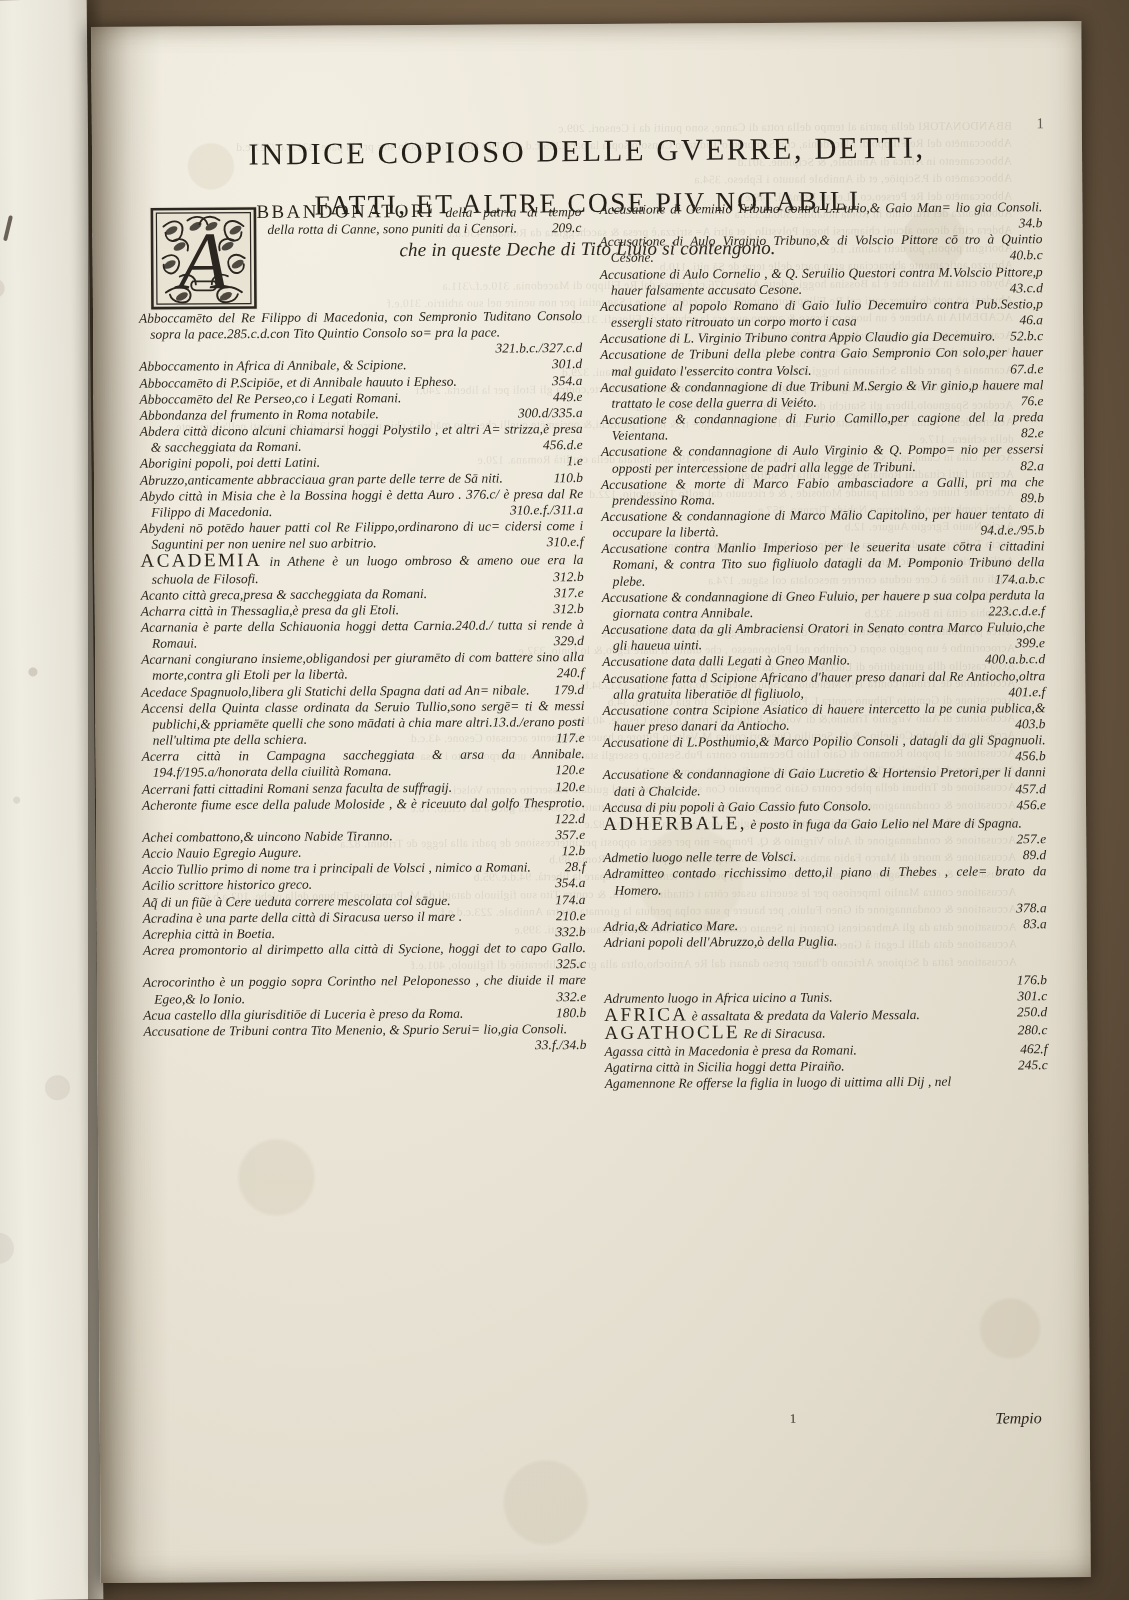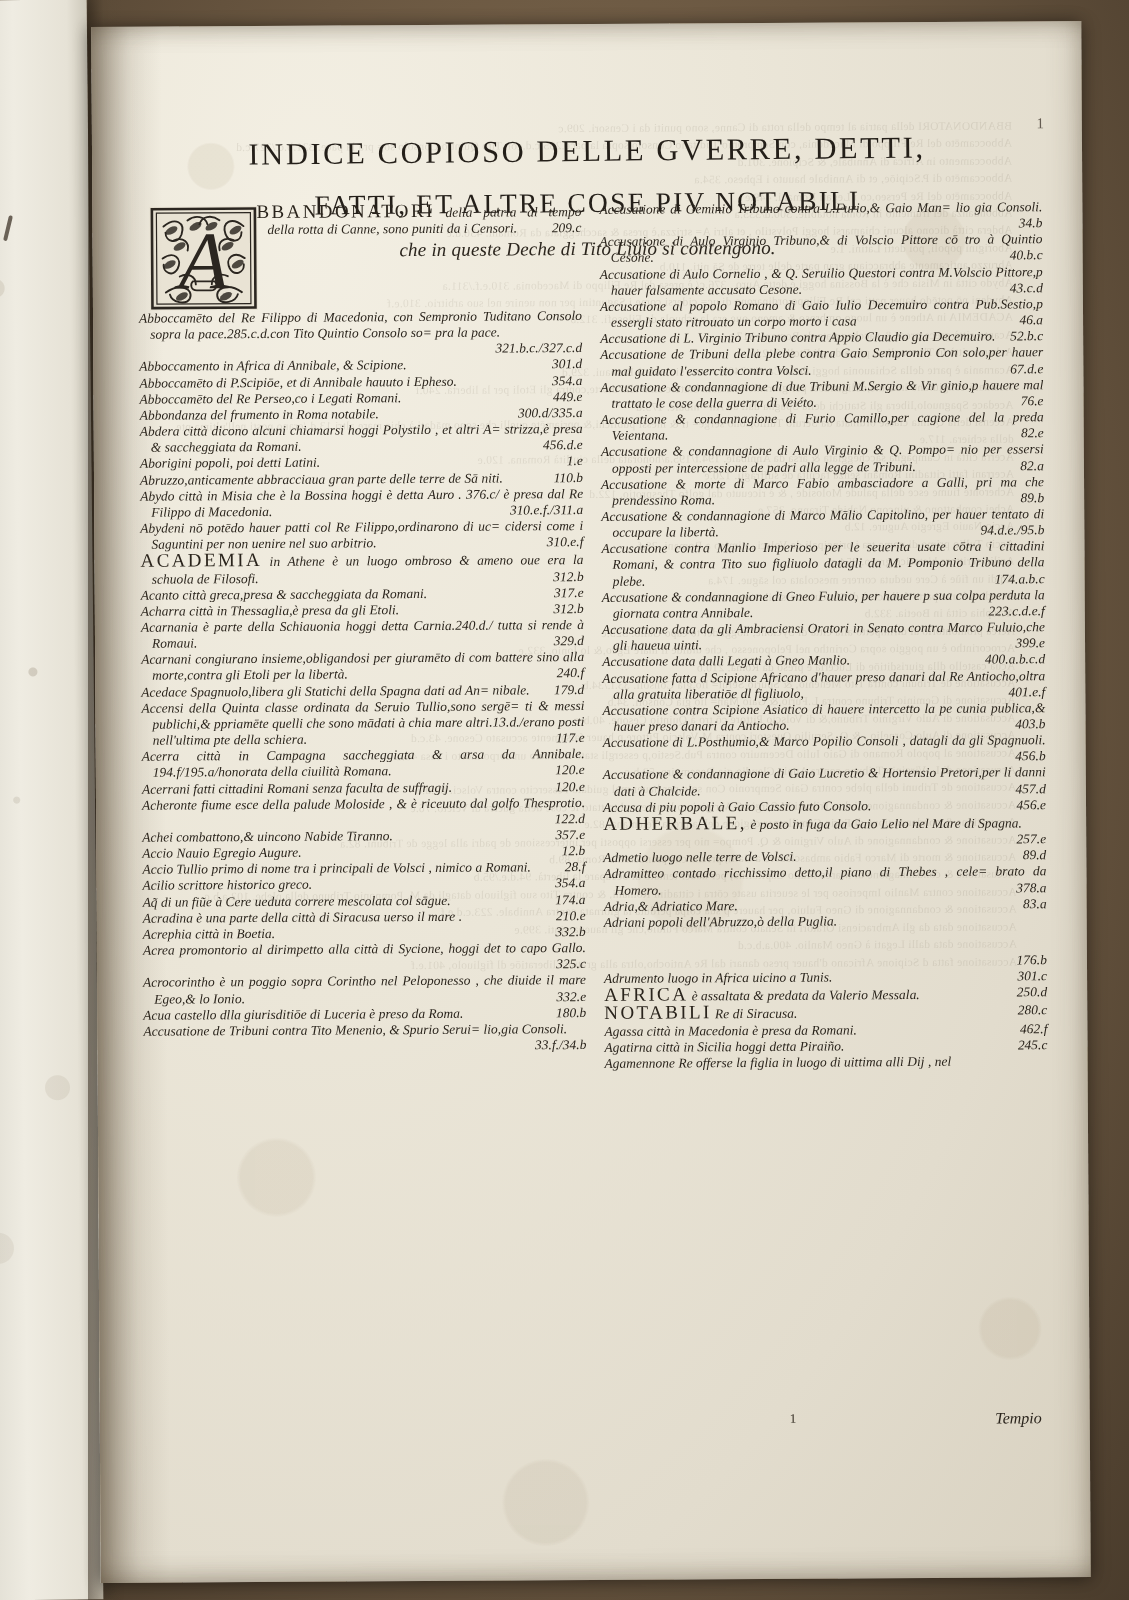--- a/index.html
+++ b/index.html
@@ -304,26 +304,26 @@
             <div class="entry"><span>Accusatione &amp; condannagione di Gneo Fuluio, per hauere p sua colpa perduta la giornata contra Annibale.</span><span style="display: inline-block; min-width: 18px;"></span><span class="ref" style="float: right;">223.c.d.e.f</span><span style="clear: both; display: block; height: 0px;"></span></div>
             <div class="entry"><span>Accusatione data da gli Ambraciensi Oratori in Senato contra Marco Fuluio,che gli haueua uinti.</span><span style="display: inline-block; min-width: 18px;"></span><span class="ref" style="float: right;">399.e</span><span style="clear: both; display: block; height: 0px;"></span></div>
             <div class="entry"><span>Accusatione data dalli Legati à Gneo Manlio.</span><span style="display: inline-block; min-width: 18px;"></span><span class="ref" style="float: right;">400.a.b.c.d</span><span style="clear: both; display: block; height: 0px;"></span></div>
             <div class="entry"><span>Accusatione fatta d Scipione Africano d'hauer preso danari dal Re Antiocho,oltra alla gratuita liberatiōe dl figliuolo,</span><span style="display: inline-block; min-width: 18px;"></span><span class="ref" style="float: right; padding-left: 10px;">401.e.f</span><span style="clear: both; display: block; height: 0px;"></span></div>
             <div class="entry"><span>Accusatione contra Scipione Asiatico di hauere intercetto la pe cunia publica,&amp; hauer preso danari da Antiocho.</span><span style="display: inline-block; min-width: 18px;"></span><span class="ref" style="float: right;">403.b</span><span style="clear: both; display: block; height: 0px;"></span></div>
             <div class="entry"><span>Accusatione di L.Posthumio,&amp; Marco Popilio Consoli , datagli da gli Spagnuoli.</span><span style="display: inline-block; min-width: 18px;"></span><span class="ref" style="float: right;">456.b</span><span style="clear: both; display: block; height: 0px;"></span></div>
             <div class="entry"><span>Accusatione &amp; condannagione di Gaio Lucretio &amp; Hortensio Pretori,per li danni dati à Chalcide.</span><span style="display: inline-block; min-width: 18px;"></span><span class="ref" style="float: right;">457.d</span><span style="clear: both; display: block; height: 0px;"></span></div>
             <div class="entry"><span>Accusa di piu popoli à Gaio Cassio futo Consolo.</span><span style="display: inline-block; min-width: 18px;"></span><span class="ref" style="float: right;">456.e</span><span style="clear: both; display: block; height: 0px;"></span></div>
             <div class="entry"><span class="cap">ADHERBALE,</span><span> è posto in fuga da Gaio Lelio nel Mare di Spagna.</span><span style="display: inline-block; min-width: 18px;"></span><span class="ref" style="float: right;">257.e</span><span style="clear: both; display: block; height: 0px;"></span></div>
             <div class="entry"><span>Admetio luogo nelle terre de Volsci.</span><span style="display: inline-block; min-width: 18px;"></span><span class="ref" style="float: right;">89.d</span><span style="clear: both; display: block; height: 0px;"></span></div>
-            <div class="entry"><span>Adramitteo contado ricchissimo detto,il piano di Thebes , cele= brato da Homero.</span><span style="display: inline-block; min-width: 18px;"></span><span class="ref" style="float: right;">378.a</span><span style="clear: both; display: block; height: 0px;"></span></div>
+            <div class="entry"><span>Adramitteo contado ricchissimo detto,il piano di Thebes , cele= brato da Homero.</span><span style="display: inline-block; min-width: 18px;"></span><span class="ref" style="float: right; margin-top: 20px;">378.a</span><span style="clear: both; display: block; height: 0px;"></span></div>
             <div class="entry"><span>Adria,&amp; Adriatico Mare.</span><span style="display: inline-block; min-width: 18px;"></span><span class="ref" style="float: right;">83.a</span><span style="clear: both; display: block; height: 0px;"></span></div>
             <div class="entry"><span>Adriani popoli dell'Abruzzo,ò della Puglia.</span><span style="display: inline-block; min-width: 18px;"></span><span class="ref" style="float: right; margin-top: 40px;">176.b</span><span style="clear: both; display: block; height: 0px;"></span></div>
             <div class="entry"><span>Adrumento luogo in Africa uicino a Tunis.</span><span style="display: inline-block; min-width: 18px;"></span><span class="ref" style="float: right;">301.c</span><span style="clear: both; display: block; height: 0px;"></span></div>
             <div class="entry"><span class="cap">AFRICA</span><span> è assaltata &amp; predata da Valerio Messala.</span><span style="display: inline-block; min-width: 18px;"></span><span class="ref" style="float: right;">250.d</span><span style="clear: both; display: block; height: 0px;"></span></div>
-            <div class="entry"><span class="cap">NOTABILI</span><span> Re di Siracusa.</span><span style="display: inline-block; min-width: 18px;"></span><span class="ref" style="float: right;">280.c</span><span style="clear: both; display: block; height: 0px;"></span></div>
+            <div class="entry"><span class="cap">AGATHOCLE</span><span> Re di Siracusa.</span><span style="display: inline-block; min-width: 18px;"></span><span class="ref" style="float: right;">280.c</span><span style="clear: both; display: block; height: 0px;"></span></div>
             <div class="entry"><span>Agassa città in Macedonia è presa da Romani.</span><span style="display: inline-block; min-width: 18px;"></span><span class="ref" style="float: right;">462.f</span><span style="clear: both; display: block; height: 0px;"></span></div>
             <div class="entry"><span>Agatirna città in Sicilia hoggi detta Piraiño.</span><span style="display: inline-block; min-width: 18px;"></span><span class="ref" style="float: right;">245.c</span><span style="clear: both; display: block; height: 0px;"></span></div>
             <div class="entry"><span>Agamennone Re offerse la figlia in luogo di uittima alli Dij , nel</span></div>
           </div>
       </div>
 
       <div class="footer">
         <div class="sig">1</div>
         <div class="catchword">Tempio</div>
       </div>

